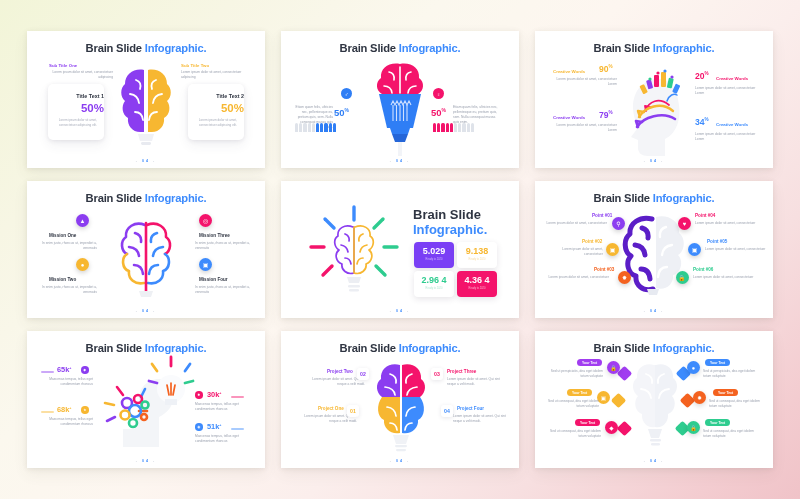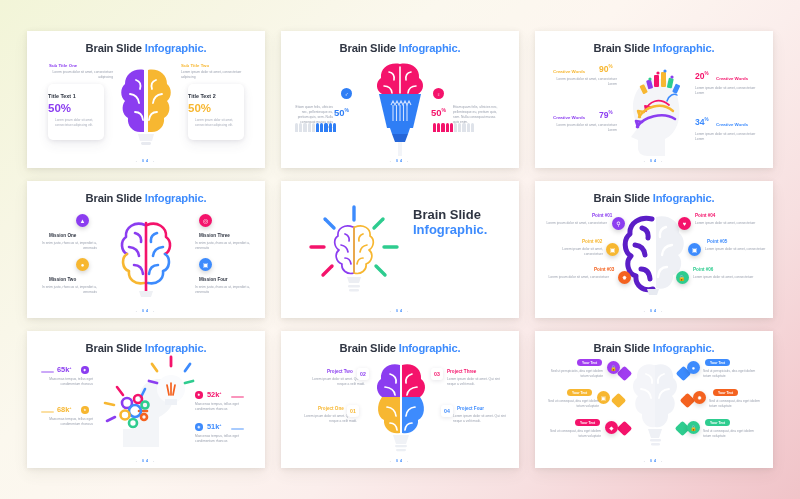--- a/index.html
+++ b/index.html
@@ -67,21 +67,21 @@
   .body {
     position: absolute; font-size: 3.3px; line-height: 1.55;
     color: #9aa0ae; width: 64px;
   }
   .body.r { text-align: right; }
   .body.l { text-align: left; }
 
   
   .statcard {
     position: absolute; width: 56px; height: 56px;
-    background: #fff; border-radius: 5px; text-align: left;
+    background: #fff; border-radius: 5px; text-align: right;
     box-shadow: 0 1px 4px rgba(60,50,80,.10), 0 5px 12px rgba(60,50,80,.07);
     padding-top: 9px;
   }
   .statcard .ct { font-size: 5.4px; font-weight: 700; color: #2f3542; }
   .statcard .cp { font-size: 11.5px; font-weight: 700; margin-top: 3px; }
   .statcard .cb { font-size: 3.1px; color: #a9aebb; line-height: 1.5; margin-top: 4px; padding: 0 7px; }
 
   
   .pager {
     position: absolute; bottom: 5px; left: 0; right: 0;
@@ -370,20 +370,38 @@
         </g>
         <path d="M46 74 h14 l-2 6 h-10 Z" fill="#eceef3"></path>
         <rect x="47" y="82" width="12" height="2.4" rx="1.2" fill="#eceef3"></rect>
         <rect x="48" y="86" width="10" height="2.4" rx="1.2" fill="#eceef3"></rect>
       </svg>
 
       <div class="stitle-block" style="left:132px;top:26px">
         <span>Brain Slide </span><span class="blue">Infographic.</span>
       </div>
 
+      <div class="tiles" style="left:133px;top:61px">
+        <div class="tile" style="background:#7a3ff5">
+          <div class="tv" style="color:#fff">5.029</div>
+          <div class="tl" style="color:#dcc8ff">Ready to 2020</div>
+        </div>
+        <div class="tile" style="background:#fff">
+          <div class="tv" style="color:#f7b731">9.138</div>
+          <div class="tl" style="color:#f3d69a">Ready to 2020</div>
+        </div>
+        <div class="tile" style="background:#fff">
+          <div class="tv" style="color:#2ecc8f">2.96 4</div>
+          <div class="tl" style="color:#a8e6cd">Ready to 2020</div>
+        </div>
+        <div class="tile" style="background:#f4136b">
+          <div class="tv" style="color:#fff">4.36 4</div>
+          <div class="tl" style="color:#ffc2d8">Ready to 2020</div>
+        </div>
+      </div>
 
       <div class="pager">- <b>04</b> -</div>
     </div>
   </div>
 
   <div class="slide">
     <div class="slide-inner">
       <div class="stitle t-top">
         <span>Brain Slide </span><span class="blue">Infographic.</span>
       </div>
@@ -466,21 +484,21 @@
       <div class="kpi" style="left:30px;top:34px;color:#8b3df0"><span>65k</span><sup>+</sup></div>
       <div class="dot" style="left:54px;top:35px;background:#8b3df0">◆</div>
       <div class="body r" style="left:10px;top:46px;width:56px">Maecenas tempus, tellus eget condimentum rhoncus</div>
 
       <div class="dash" style="left:14px;top:80px;background:#f7b731"></div>
       <div class="kpi" style="left:30px;top:74px;color:#f7b731"><span>68k</span><sup>+</sup></div>
       <div class="dot" style="left:54px;top:75px;background:#f7b731">★</div>
       <div class="body r" style="left:10px;top:86px;width:56px">Maecenas tempus, tellus eget condimentum rhoncus</div>
 
       <div class="dot" style="left:168px;top:60px;background:#f4136b">✸</div>
-      <div class="kpi" style="left:180px;top:59px;color:#f4136b"><span>52k</span><sup>+</sup></div>
+      <div class="kpi" style="left:180px;top:59px;color:#f4136b"><span>30k</span><sup>+</sup></div>
       <div class="dash" style="left:204px;top:65px;background:#f4136b"></div>
       <div class="body l" style="left:168px;top:71px;width:58px">Maecenas tempus, tellus eget condimentum rhoncus</div>
 
       <div class="dot" style="left:168px;top:92px;background:#3d8bfd">◉</div>
       <div class="kpi" style="left:180px;top:91px;color:#3d8bfd"><span>51k</span><sup>+</sup></div>
       <div class="dash" style="left:204px;top:97px;background:#3d8bfd"></div>
       <div class="body l" style="left:168px;top:103px;width:58px">Maecenas tempus, tellus eget condimentum rhoncus</div>
 
       <div class="pager">- <b>04</b> -</div>
     </div>

